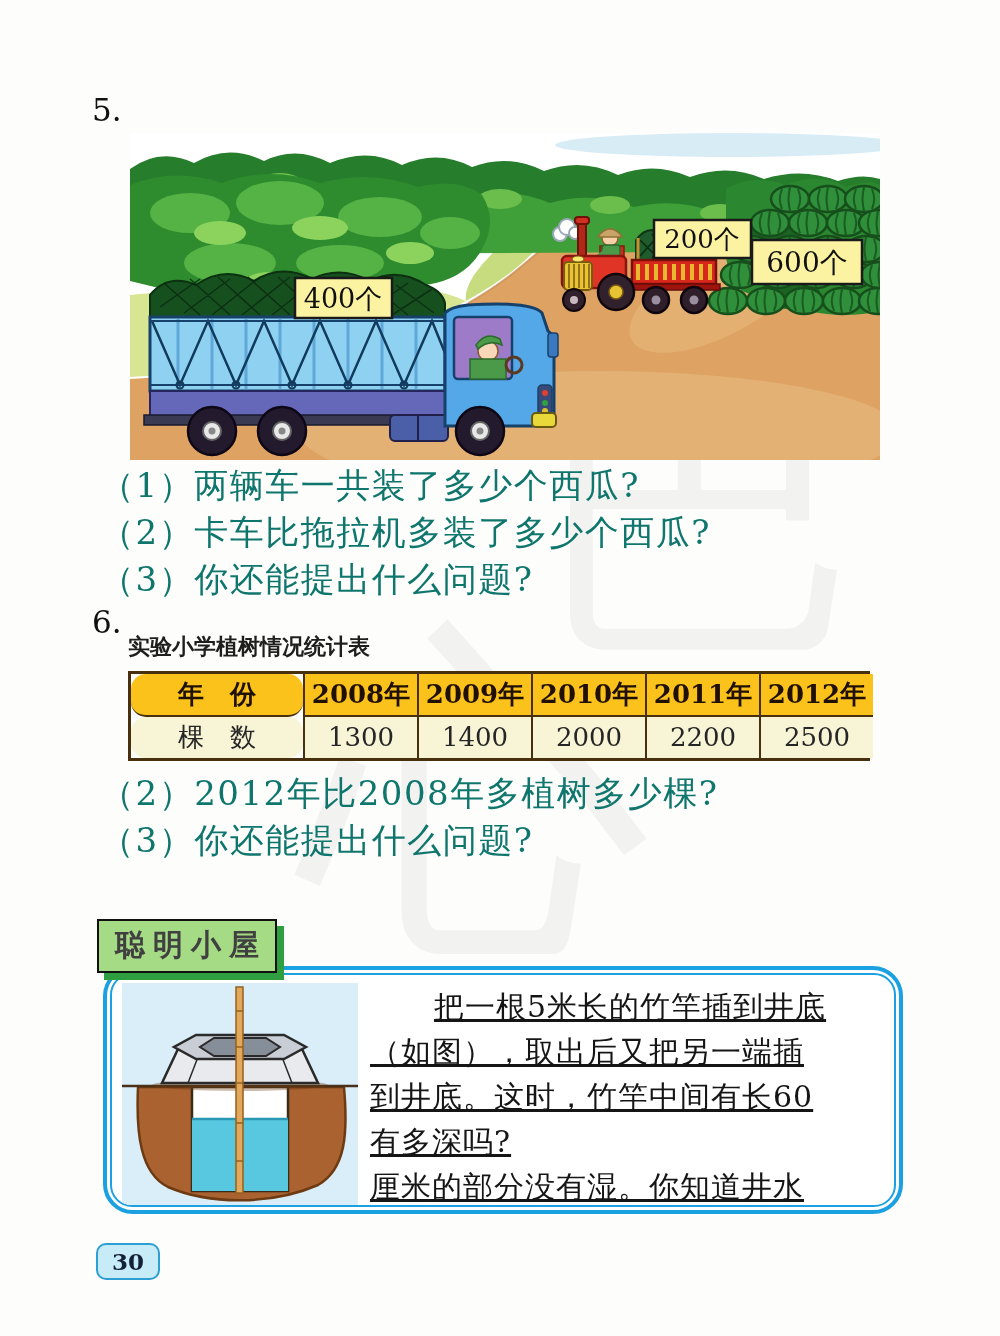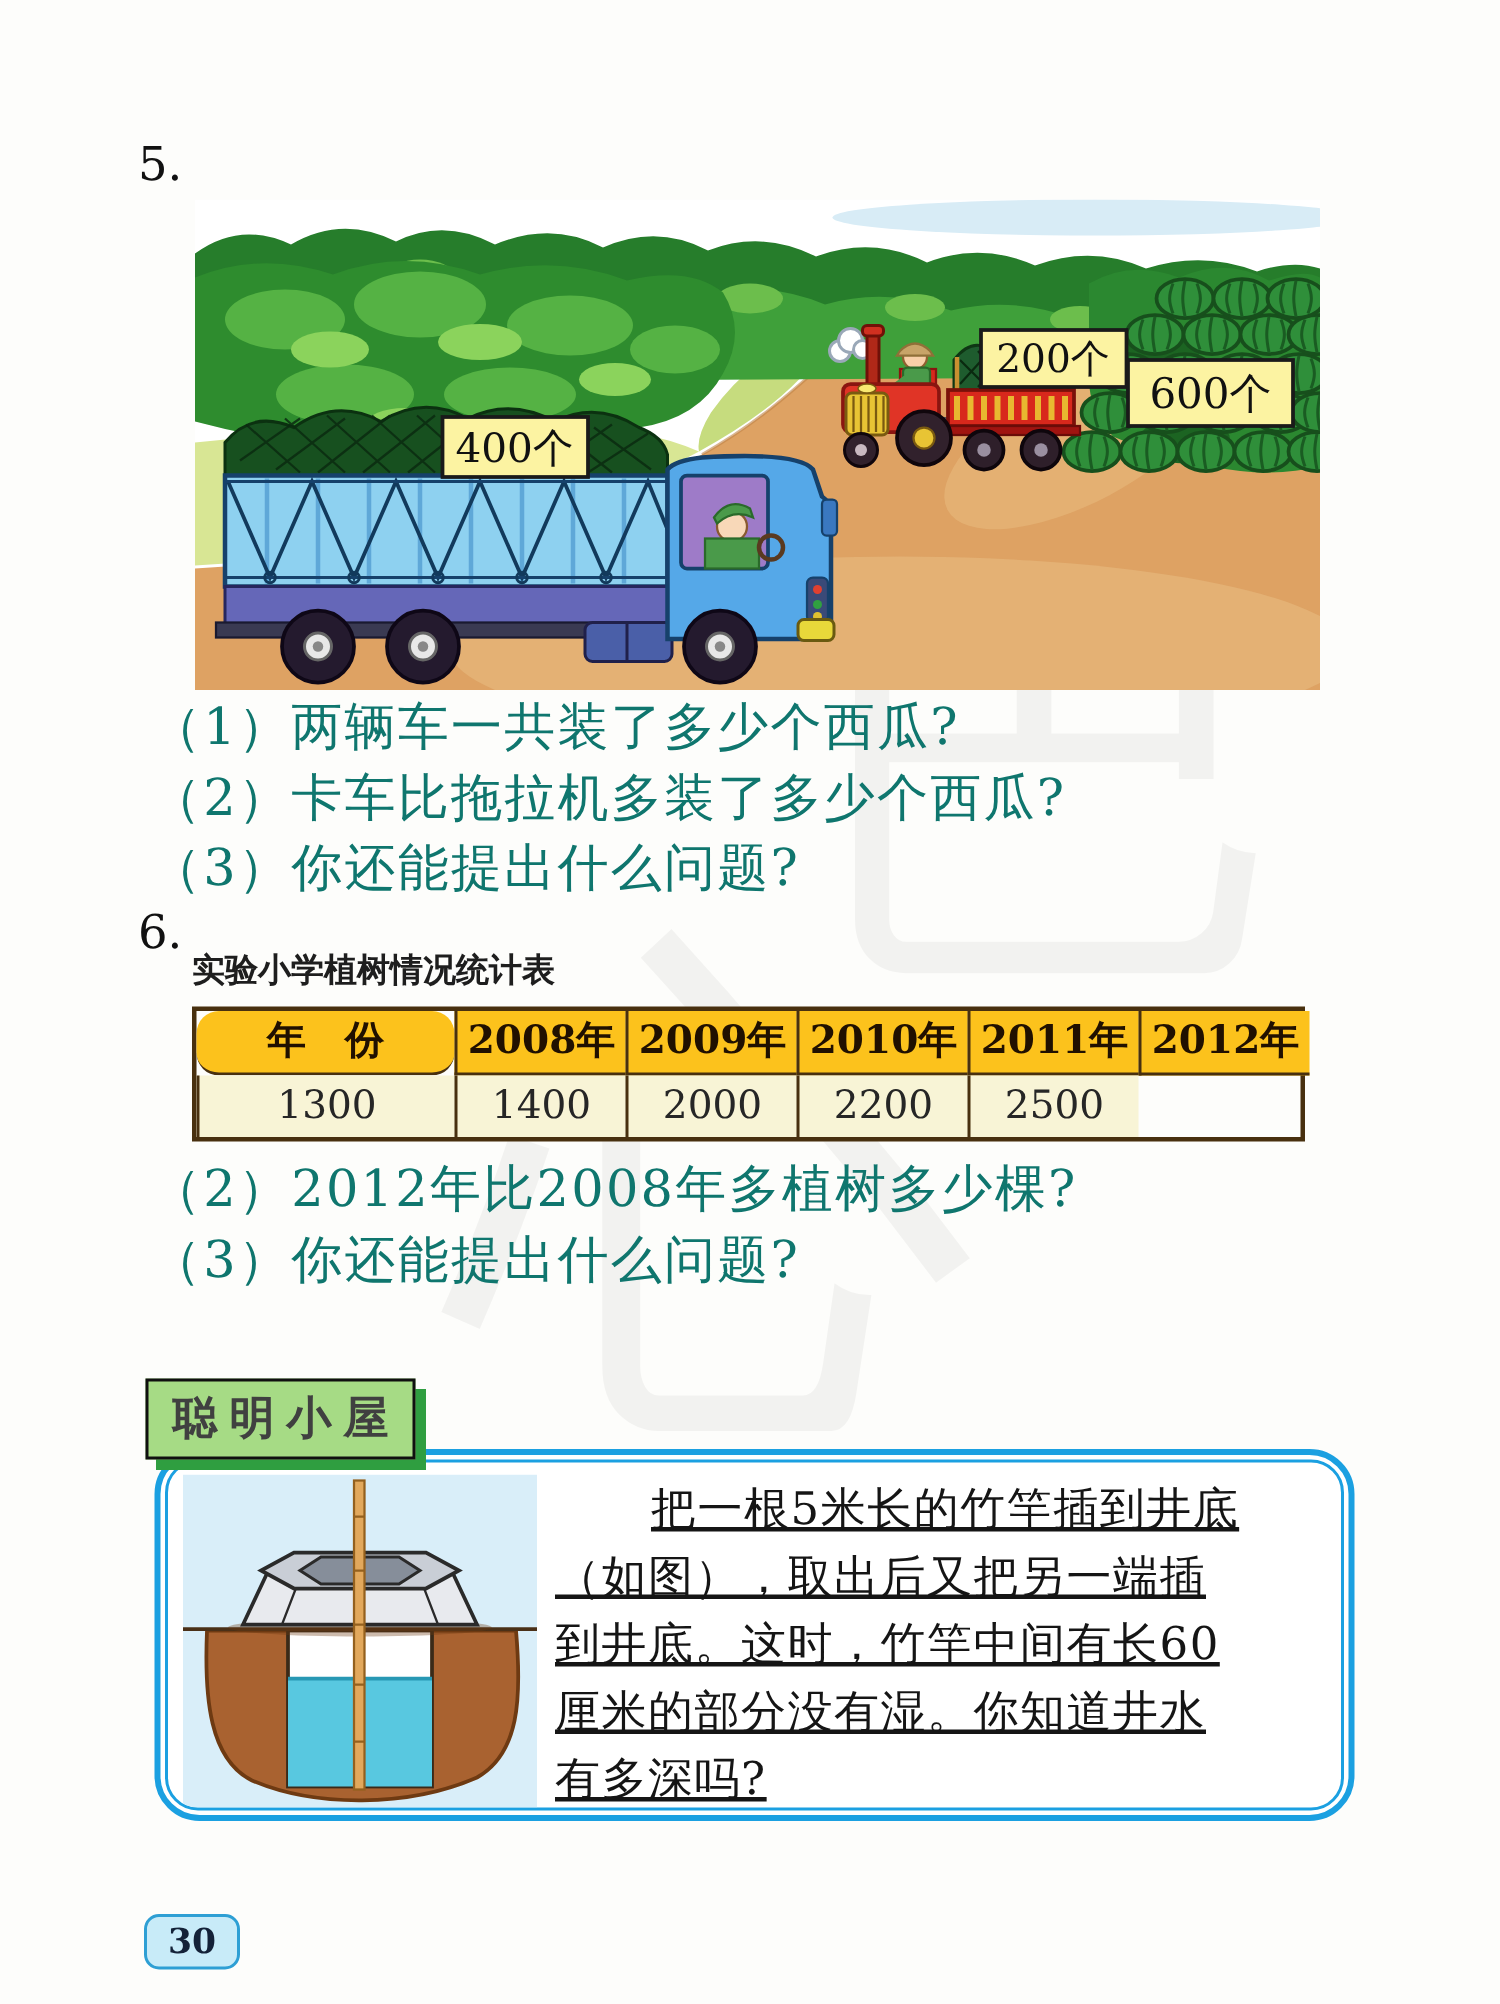--- a/index.html
+++ b/index.html
@@ -36,21 +36,21 @@
               letter-spacing:8px;padding:4px 8px 5px 16px;color:#404040;}
   .smartbox{position:absolute;left:103px;top:966px;width:792px;height:240px;background:#fff;
             border:4px solid var(--box-blue);border-radius:30px;}
   .smartbox-inner{position:absolute;inset:3px;border:2.5px solid var(--box-blue);border-radius:22px;overflow:hidden;}
   .well{position:absolute;left:10px;top:8px;width:236px;height:222px;}
   .boxtext{position:absolute;left:258px;top:9px;font-size:30px;color:#151515;text-decoration:underline;}
   .boxtext .line{line-height:45px;white-space:nowrap;letter-spacing:1px;}
   .boxtext .line.indent{padding-left:64px;}
   .pagenum{position:absolute;left:96px;top:1243px;width:60px;height:33px;background:var(--pagenum-bg);
            border:2.5px solid var(--pagenum-border);border-radius:10px;text-align:center;
-           line-height:33px;font-size:23px;font-weight:bold;color:#142238;margin-top:33px;}
+           line-height:33px;font-size:23px;font-weight:bold;color:#142238;}
   svg text.tag{font-family:"DejaVu Serif", serif;fill:#111;text-anchor:middle;}
 </style>
 </head>
 <body>
 
 <div class="page">
 
   <div class="watermark">
     <span class="wm1">巴</span>
     <span class="wm2">心</span>
@@ -231,20 +231,21 @@
 
   <div class="tbl-block">
     <div class="tbl-title">实验小学植树情况统计表</div>
     <div class="tbl">
       <div class="th first">年　份</div>
       <div class="th">2008年</div>
       <div class="th">2009年</div>
       <div class="th">2010年</div>
       <div class="th">2011年</div>
       <div class="th">2012年</div>
+      <div class="td first">棵　数</div>
       <div class="td">1300</div>
       <div class="td">1400</div>
       <div class="td">2000</div>
       <div class="td">2200</div>
       <div class="td">2500</div>
     </div>
   </div>
 
   <div class="qs q6">
     <div class="q">（2）2012年比2008年多植树多少棵?</div>
@@ -271,22 +272,22 @@
         </g>
         <g>
           <rect x="114" y="4" width="7" height="206" fill="#E2A85C" stroke="#94601E" stroke-width="1.5"></rect>
           <path d="M114,28 h7 M114,64 h7 M114,100 h7 M114,140 h7 M114,178 h7" stroke="#94601E" stroke-width="1.5"></path>
         </g>
       </svg>
       <div class="boxtext">
         <div class="line indent">把一根5米长的竹竿插到井底</div>
         <div class="line">（如图），取出后又把另一端插</div>
         <div class="line">到井底。这时，竹竿中间有长60</div>
+        <div class="line">有多深吗?</div>
         <div class="line">厘米的部分没有湿。你知道井水</div>
-        <div class="line">有多深吗?</div>
       </div>
     </div>
   </div>
 
   <div class="pagenum">
     <span>30</span>
   </div>
 
 </div>
 

